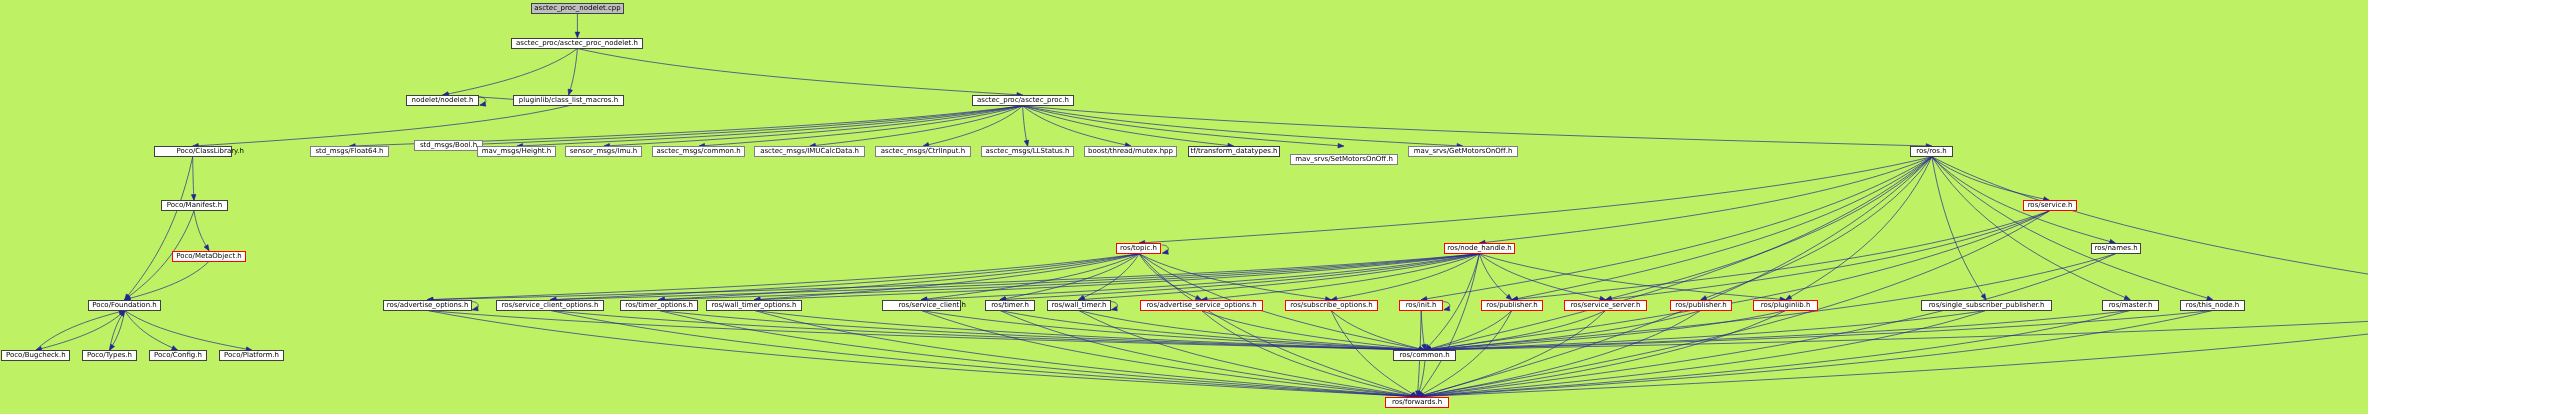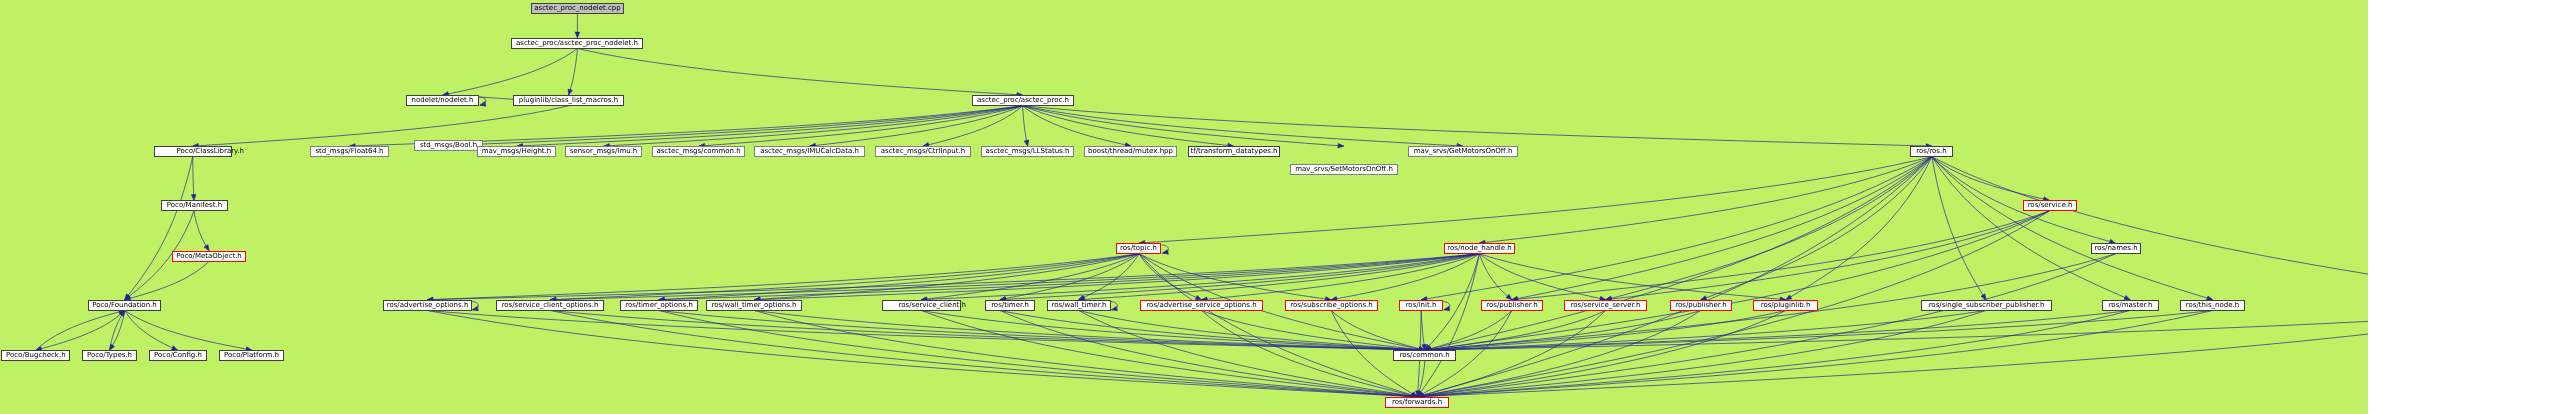--- a/index.html
+++ b/index.html
@@ -269,21 +269,21 @@
       <div class="node thin" style="left: 310px; top: 146px; width: 79px;">std_msgs/Float64.h</div>
       <div class="node thin" style="left: 398px; top: 140px; width: 69px; margin-left: 16px;">std_msgs/Bool.h</div>
       <div class="node thin" style="left: 477px; top: 146px; width: 79px;">mav_msgs/Height.h</div>
       <div class="node thin" style="left: 565px; top: 146px; width: 77px;">sensor_msgs/Imu.h</div>
       <div class="node thin" style="left: 652px; top: 146px; width: 93px;">asctec_msgs/common.h</div>
       <div class="node thin" style="left: 754px; top: 146px; width: 111px;">asctec_msgs/IMUCalcData.h</div>
       <div class="node thin" style="left: 875px; top: 146px; width: 96px;">asctec_msgs/CtrlInput.h</div>
       <div class="node thin" style="left: 981px; top: 146px; width: 93px;">asctec_msgs/LLStatus.h</div>
       <div class="node thin" style="left: 1084px; top: 146px; width: 93px;">boost/thread/mutex.hpp</div>
       <div class="node" style="left: 1188px; top: 146px; width: 92px;">tf/transform_datatypes.h</div>
-      <div class="node thin" style="left: 1290px; top: 164px; width: 108px;">mav_srvs/SetMotorsOnOff.h</div>
+      <div class="node thin" style="left: 1290px; top: 154px; width: 108px;">mav_srvs/SetMotorsOnOff.h</div>
       <div class="node thin" style="left: 1408px; top: 146px; width: 110px;">mav_srvs/GetMotorsOnOff.h</div>
       <div class="node" style="left: 1910px; top: 146px; width: 43px;">ros/ros.h</div>
       <div class="node" style="left: 161px; top: 200px; width: 67px;">Poco/Manifest.h</div>
       <div class="node red" style="left: 172px; top: 251px; width: 74px;">Poco/MetaObject.h</div>
       <div class="node red" style="left: 2023px; top: 200px; width: 54px;">ros/service.h</div>
       <div class="node" style="left: 2091px; top: 243px; width: 50px;">ros/names.h</div>
       <div class="node red" style="left: 1116px; top: 243px; width: 45px;">ros/topic.h</div>
       <div class="node red" style="left: 1444px; top: 243px; width: 71px;">ros/node_handle.h</div>
       <div class="node" style="left: 88px; top: 300px; width: 73px;">Poco/Foundation.h</div>
       <div class="node" style="left: 383px; top: 300px; width: 89px;">ros/advertise_options.h</div>

